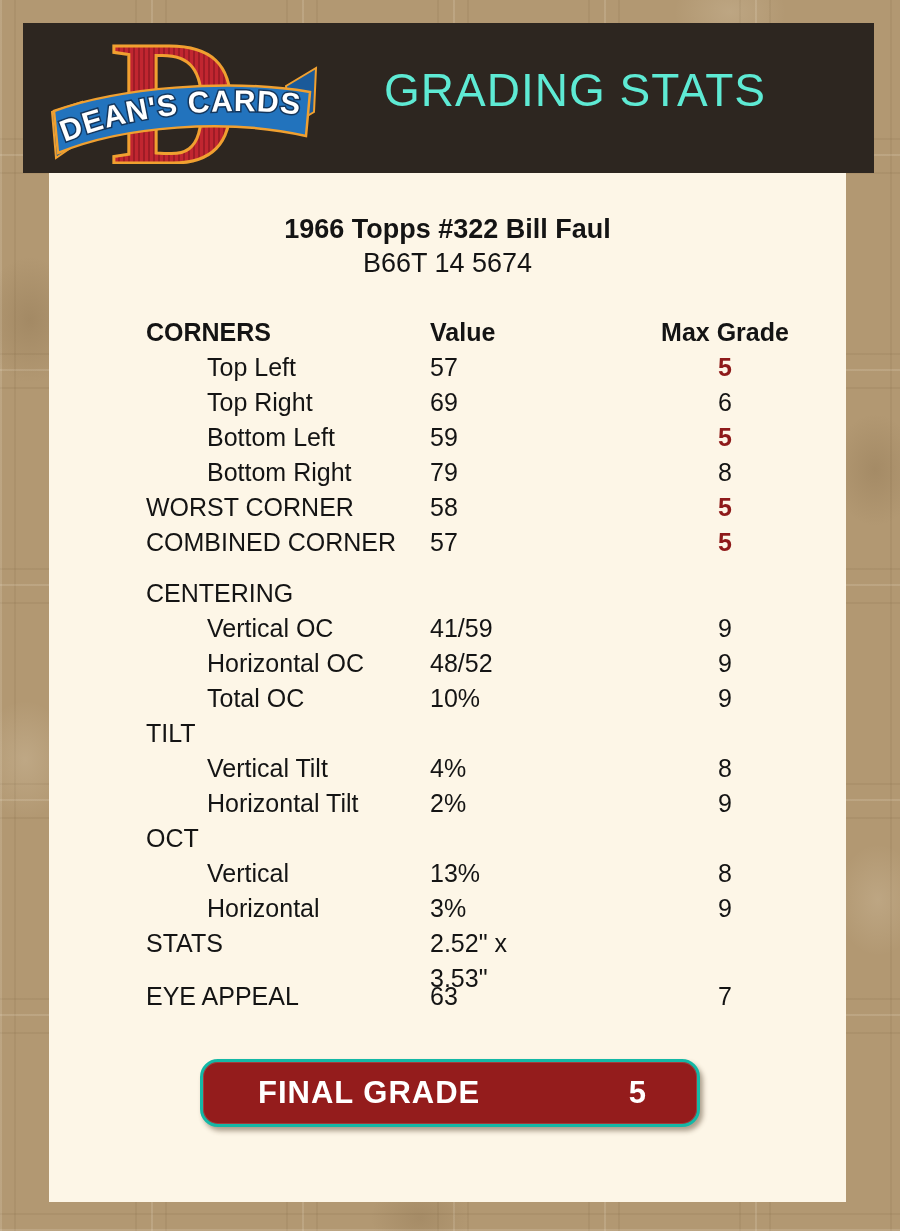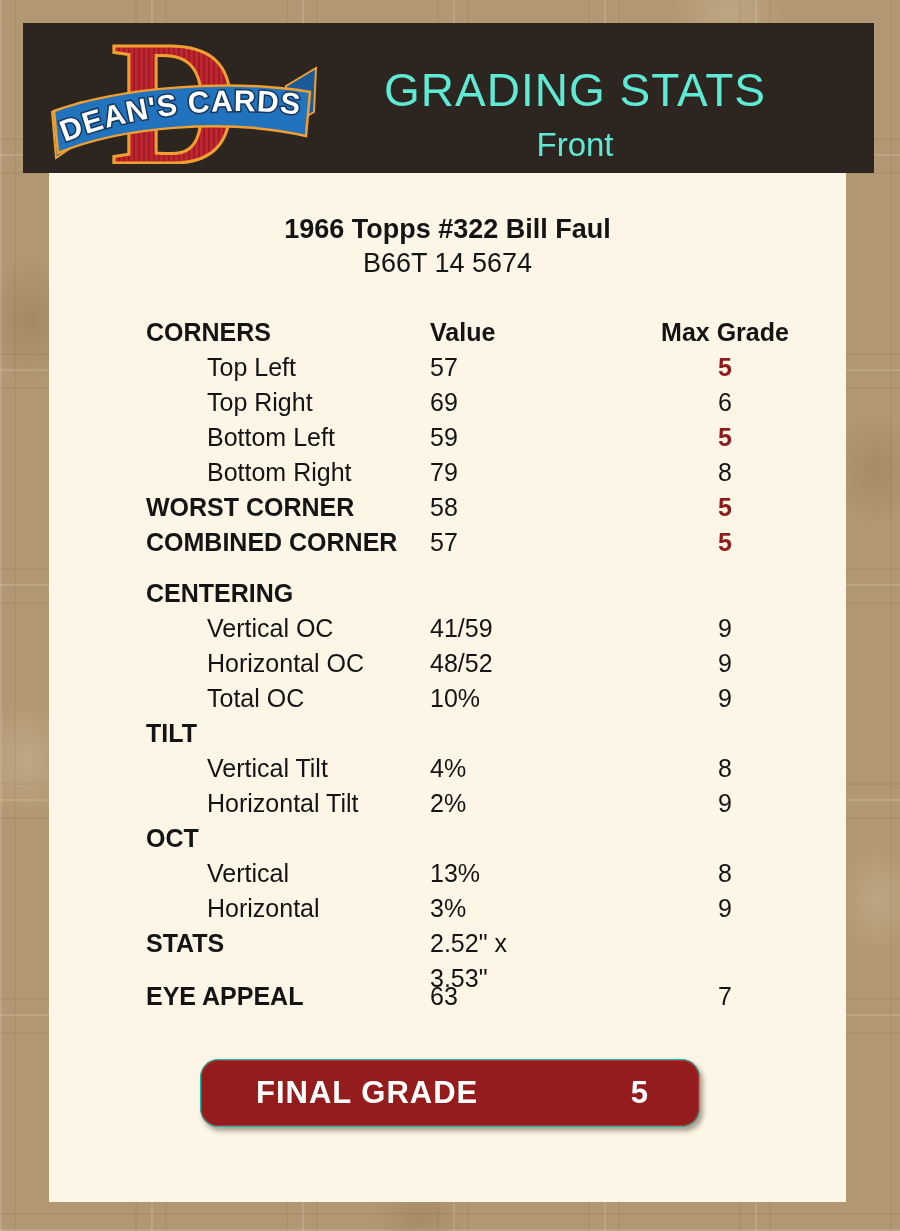--- a/index.html
+++ b/index.html
@@ -38,27 +38,27 @@
   }
   .card-title{margin-top:40px;text-align:center;font-weight:bold;font-size:27px;line-height:32px;}
   .card-code{text-align:center;font-size:27px;line-height:32px;margin-top:2px;}
   .stats-table{margin:36px 0 0 97px;width:700px;font-size:25px;}
   .trow{display:flex;height:35px;line-height:35px;}
   .c1{width:284px;}
   .c2{width:137px;}
   .c3{width:242px;margin-left:37px;text-align:center;}
   .ind .c1{padding-left:61px;box-sizing:border-box;}
   .head .c1,.head .c2,.head .c3{font-weight:bold;}
-  .sect .c1{font-weight:bold;}
+  .sect .c1{font-weight:normal;}
   .red{color:#8e1a1a;font-weight:bold;}
   .gap1{margin-top:16px;}
   .gap2{margin-top:18px;}
   .final-grade{
     position:absolute;left:151px;top:886px;width:500px;height:68px;box-sizing:border-box;
-    background:#941c1c;border:1px solid #14b8a6;border-radius:18px;
+    background:#941c1c;border:3px solid #14b8a6;border-radius:18px;
     box-shadow:3px 4px 5px rgba(70,52,28,0.45), inset 0 0 0 1px rgba(255,255,255,0.15);
     display:flex;align-items:center;justify-content:space-between;
     padding:0 50px 0 55px;color:#ffffff;font-size:31px;font-weight:bold;letter-spacing:1px;
     cursor:default;
   }
 </style>
 </head>
 <body>
 
 <div class="collage"></div>
@@ -83,21 +83,20 @@
         <path d="M 6,79 C 70,56 180,46 262,60 L 258,104 C 180,86 75,94 10,121 Z" fill="#2273bd" stroke="#f0a030" stroke-width="2.5"></path>
         <path id="bandcurve" d="M 12,112 C 82,82 180,72 260,84" fill="none"></path>
         <text font-family="Liberation Sans, sans-serif" font-weight="bold" font-size="30" fill="#ffffff" stroke="#14365c" stroke-width="3" paint-order="stroke" letter-spacing="1">
           <textPath href="#bandcurve" startOffset="2%">DEAN'S CARDS</textPath>
         </text>
       </g>
     </svg>
   </div>
   <div class="header-titles">
     <div class="header-title">GRADING STATS</div>
-    <div class="header-subtitle">Front</div>
   </div>
 </header>
 
 <main class="panel">
   <div class="card-title">1966 Topps #322 Bill Faul</div>
   <div class="card-code">B66T 14 5674</div>
 
   <div class="stats-table">
     <div class="trow head">
       <span class="c1">CORNERS</span>

